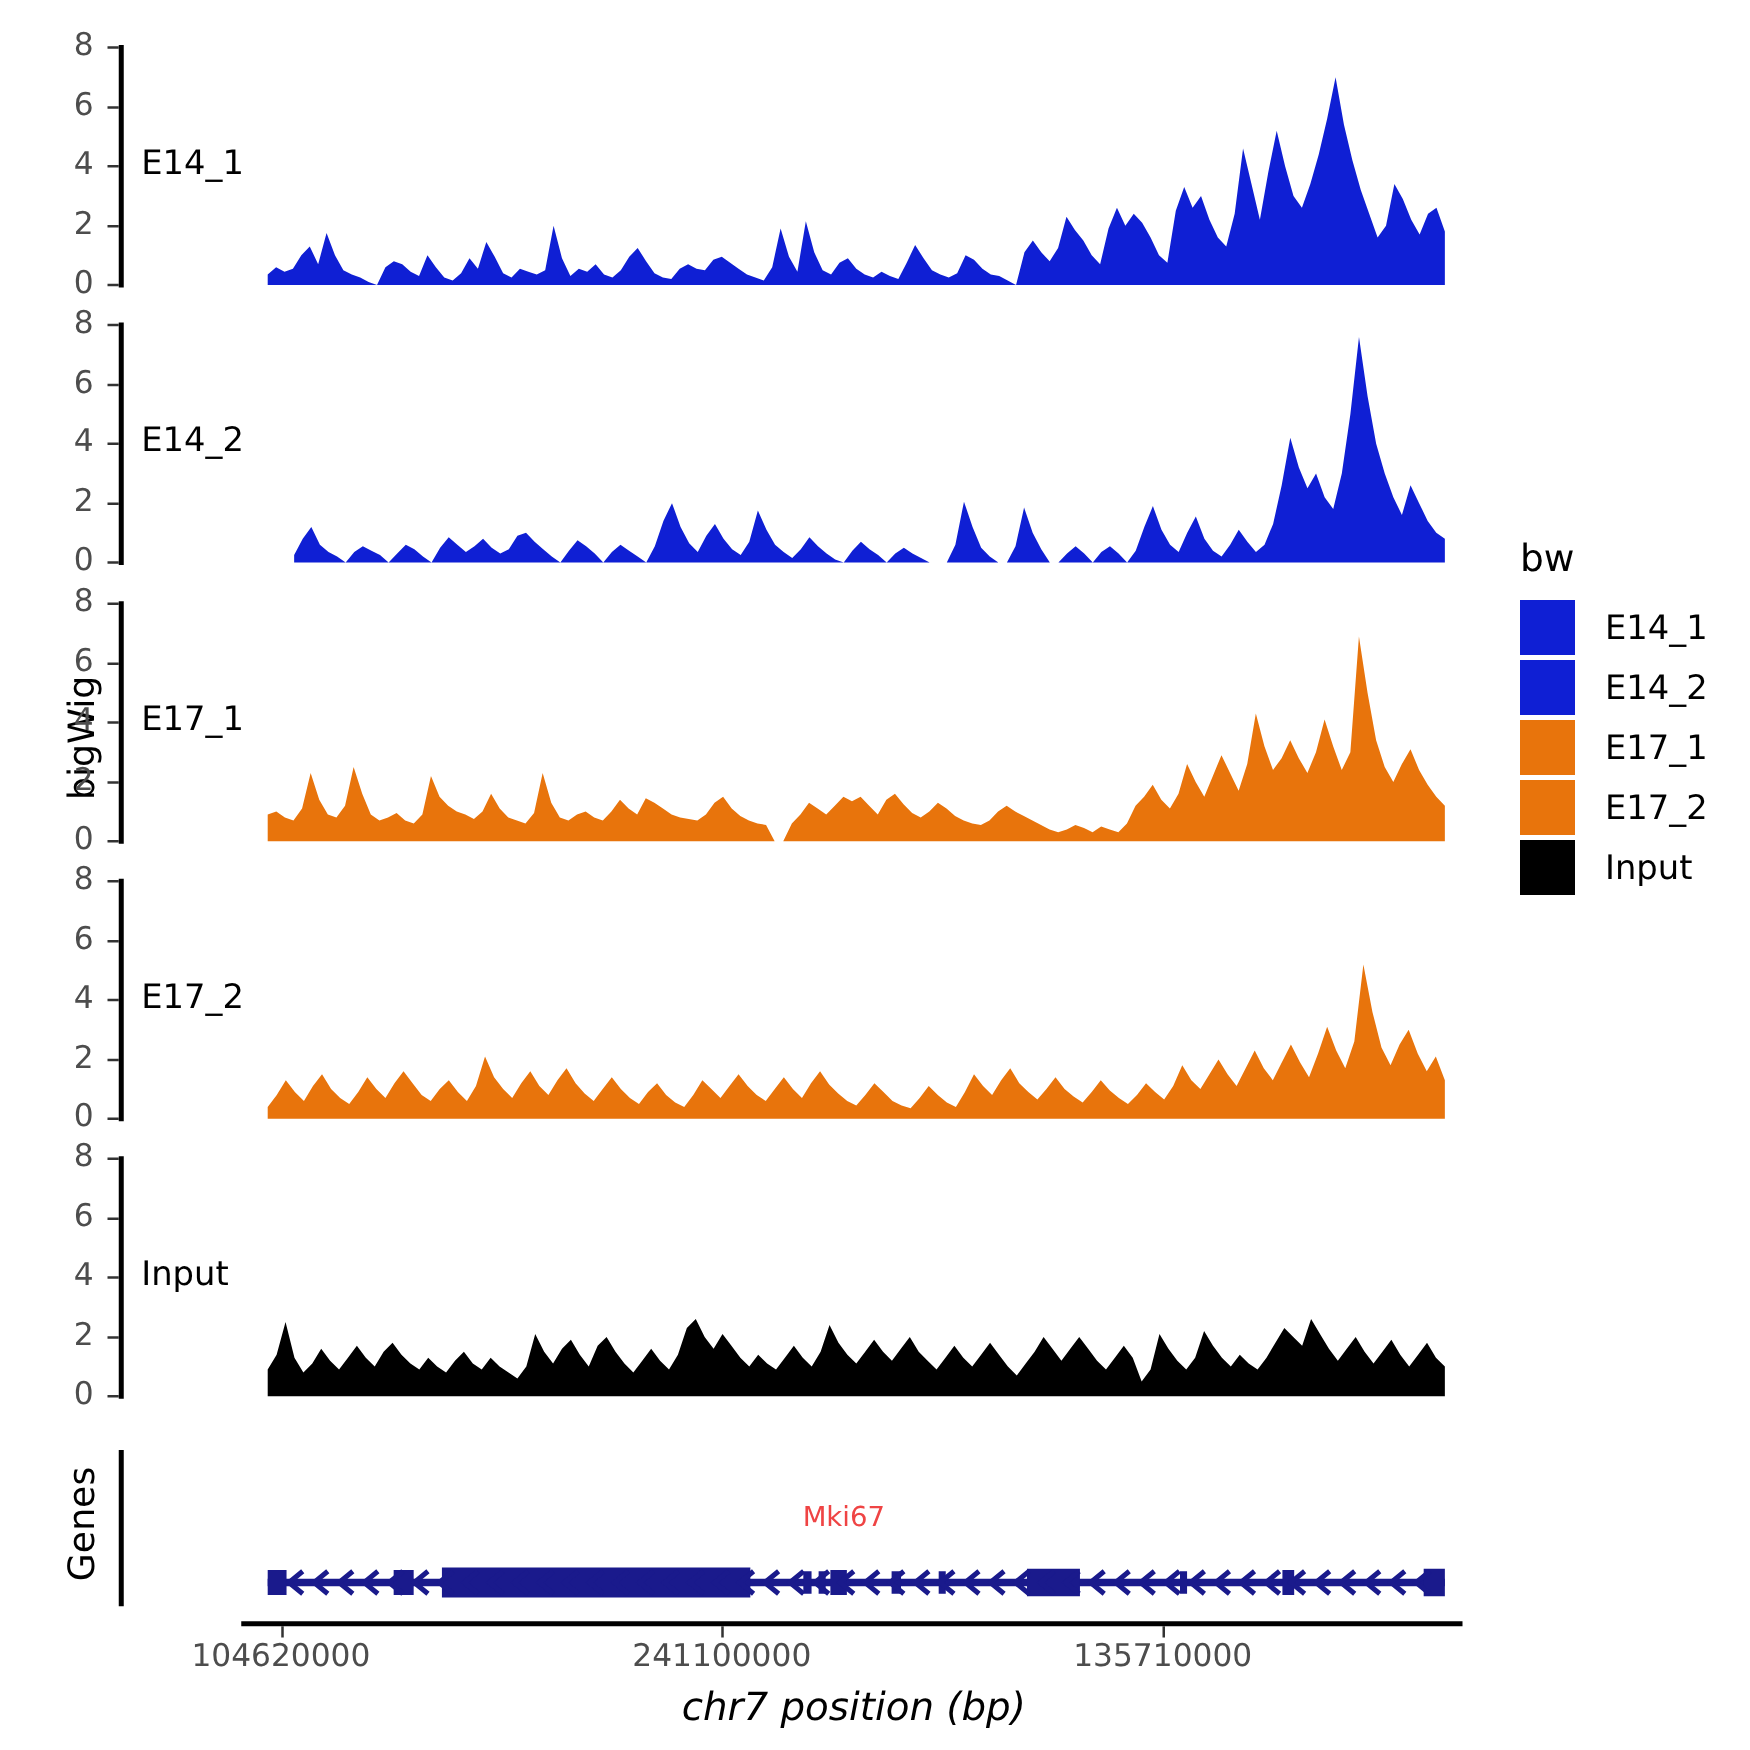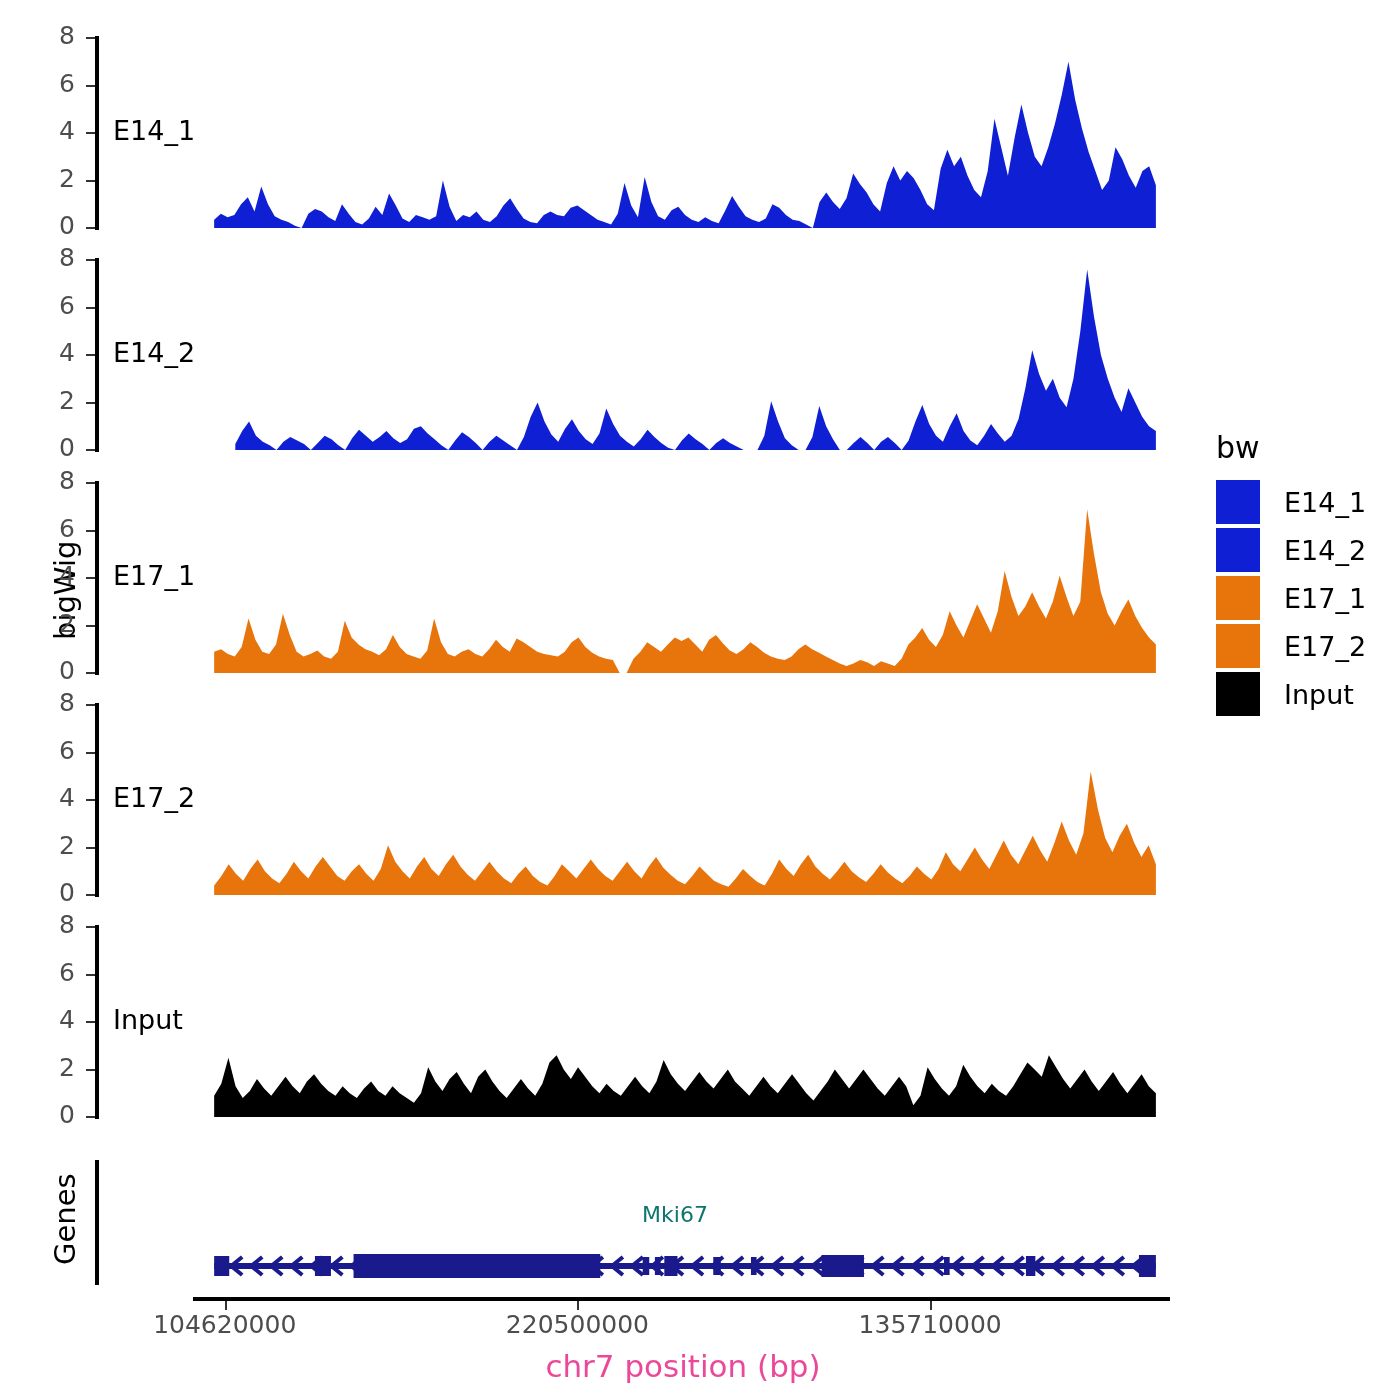--- a/index.html
+++ b/index.html
@@ -12,34 +12,34 @@
     transform:rotate(-90deg);transform-origin:left top;white-space:nowrap;
   }
   .tick-text{position:absolute;font-size:25px;color:#4d4d4d;text-align:right;width:34px;}
   .tick-mark{position:absolute;background:#333;width:9px;height:2px;}
   .axis-v{position:absolute;background:#000;width:4px;}
   .axis-h{position:absolute;background:#000;height:4px;}
   .panel-label{position:absolute;font-size:27px;color:#000;white-space:nowrap;}
 
   .xtick{position:absolute;background:#333;width:2px;height:9px;}
   .xtick-text{position:absolute;font-size:25px;color:#4d4d4d;text-align:center;white-space:nowrap;transform:translateX(-50%);}
-  .xaxis-title{position:absolute;font-size:31px;color:#ec4899;text-align:center;white-space:nowrap;transform:translateX(-50%);}
+  .xaxis-title{position:absolute;font-size:31px;color:#000000;text-align:center;white-space:nowrap;transform:translateX(-50%);font-style:italic;}
 
   
   .legend{position:absolute;}
   .legend-title{position:absolute;font-size:30px;color:#000;}
   .legend-row{position:absolute;display:flex;align-items:center;}
   .legend-key{width:44px;height:44px;display:block;}
   .legend-text{font-size:27px;color:#000;margin-left:24px;white-space:nowrap;}
 
   
   .track{position:absolute;overflow:hidden;}
   .track svg{display:block;}
 
-  .gene-name{position:absolute;font-size:22px;color:#0f766e;white-space:nowrap;transform:translateX(-50%);}
+  .gene-name{position:absolute;font-size:22px;color:#ef4444;white-space:nowrap;transform:translateX(-50%);}
 </style>
 </head>
 <body>
 
 <div id="root">
 
   <div class="ylab" style="left:48px;top:640px;">bigWig</div>
   <div class="ylab" style="left:48px;top:1265px;">Genes</div>
 
   <div id="panels">
@@ -194,21 +194,21 @@
         <path d="M 1123.8353084288183 1257 L 1112.8353084288183 1266 L 1123.8353084288183 1275" stroke="#1a1a8c" stroke-width="4" fill="none"></path>
         <path d="M 1143.872900643541 1257 L 1132.872900643541 1266 L 1143.872900643541 1275" stroke="#1a1a8c" stroke-width="4" fill="none"></path>
       </svg>
     </div>
 
   <div id="xaxis">
       <div class="axis-h" style="left: 193px; top: 1297px; width: 977px;"></div>
       <div class="xtick" style="left: 224.744px; top: 1301px;"></div>
       <div class="xtick-text" style="left: 224.744px; top: 1310px;">104620000</div>
       <div class="xtick" style="left: 577.451px; top: 1301px;"></div>
-      <div class="xtick-text" style="left: 577.451px; top: 1310px;">220500000</div>
+      <div class="xtick-text" style="left: 577.451px; top: 1310px;">241100000</div>
       <div class="xtick" style="left: 930.159px; top: 1301px;"></div>
       <div class="xtick-text" style="left: 930.159px; top: 1310px;">135710000</div>
     </div>
   <div class="xaxis-title" style="left:683px;top:1348px;">chr7 position (bp)</div>
 
   <div class="legend" style="left:1216px;top:430px;">
     <div class="legend-title" style="left:0px;top:0px;">bw</div>
     <div id="legend-rows">
         <div class="legend-row" style="left: 0px; top: 50px;">
           <span class="legend-key" style="background: rgb(15, 31, 212);"></span>

